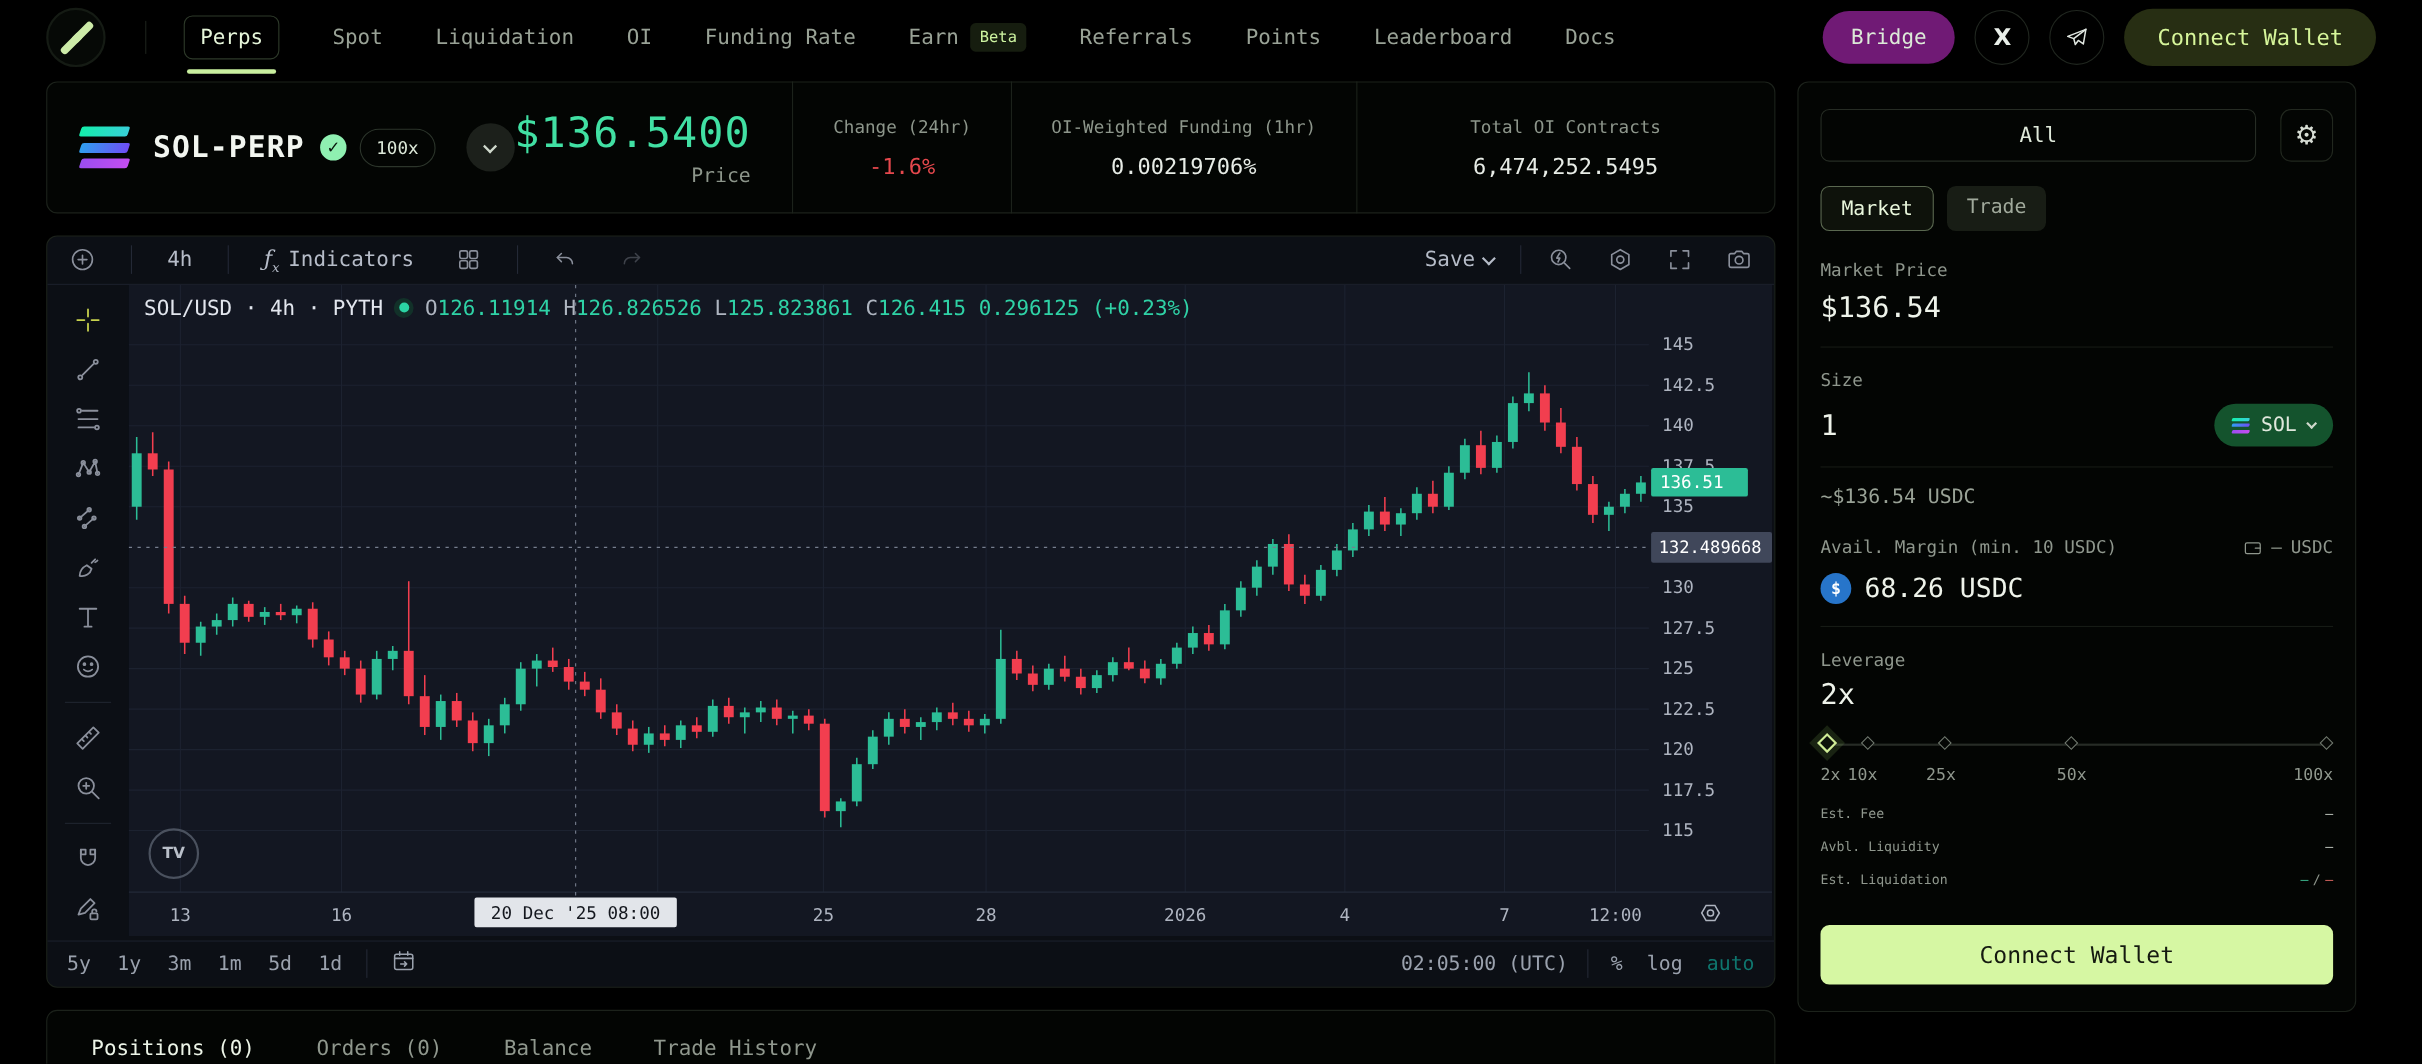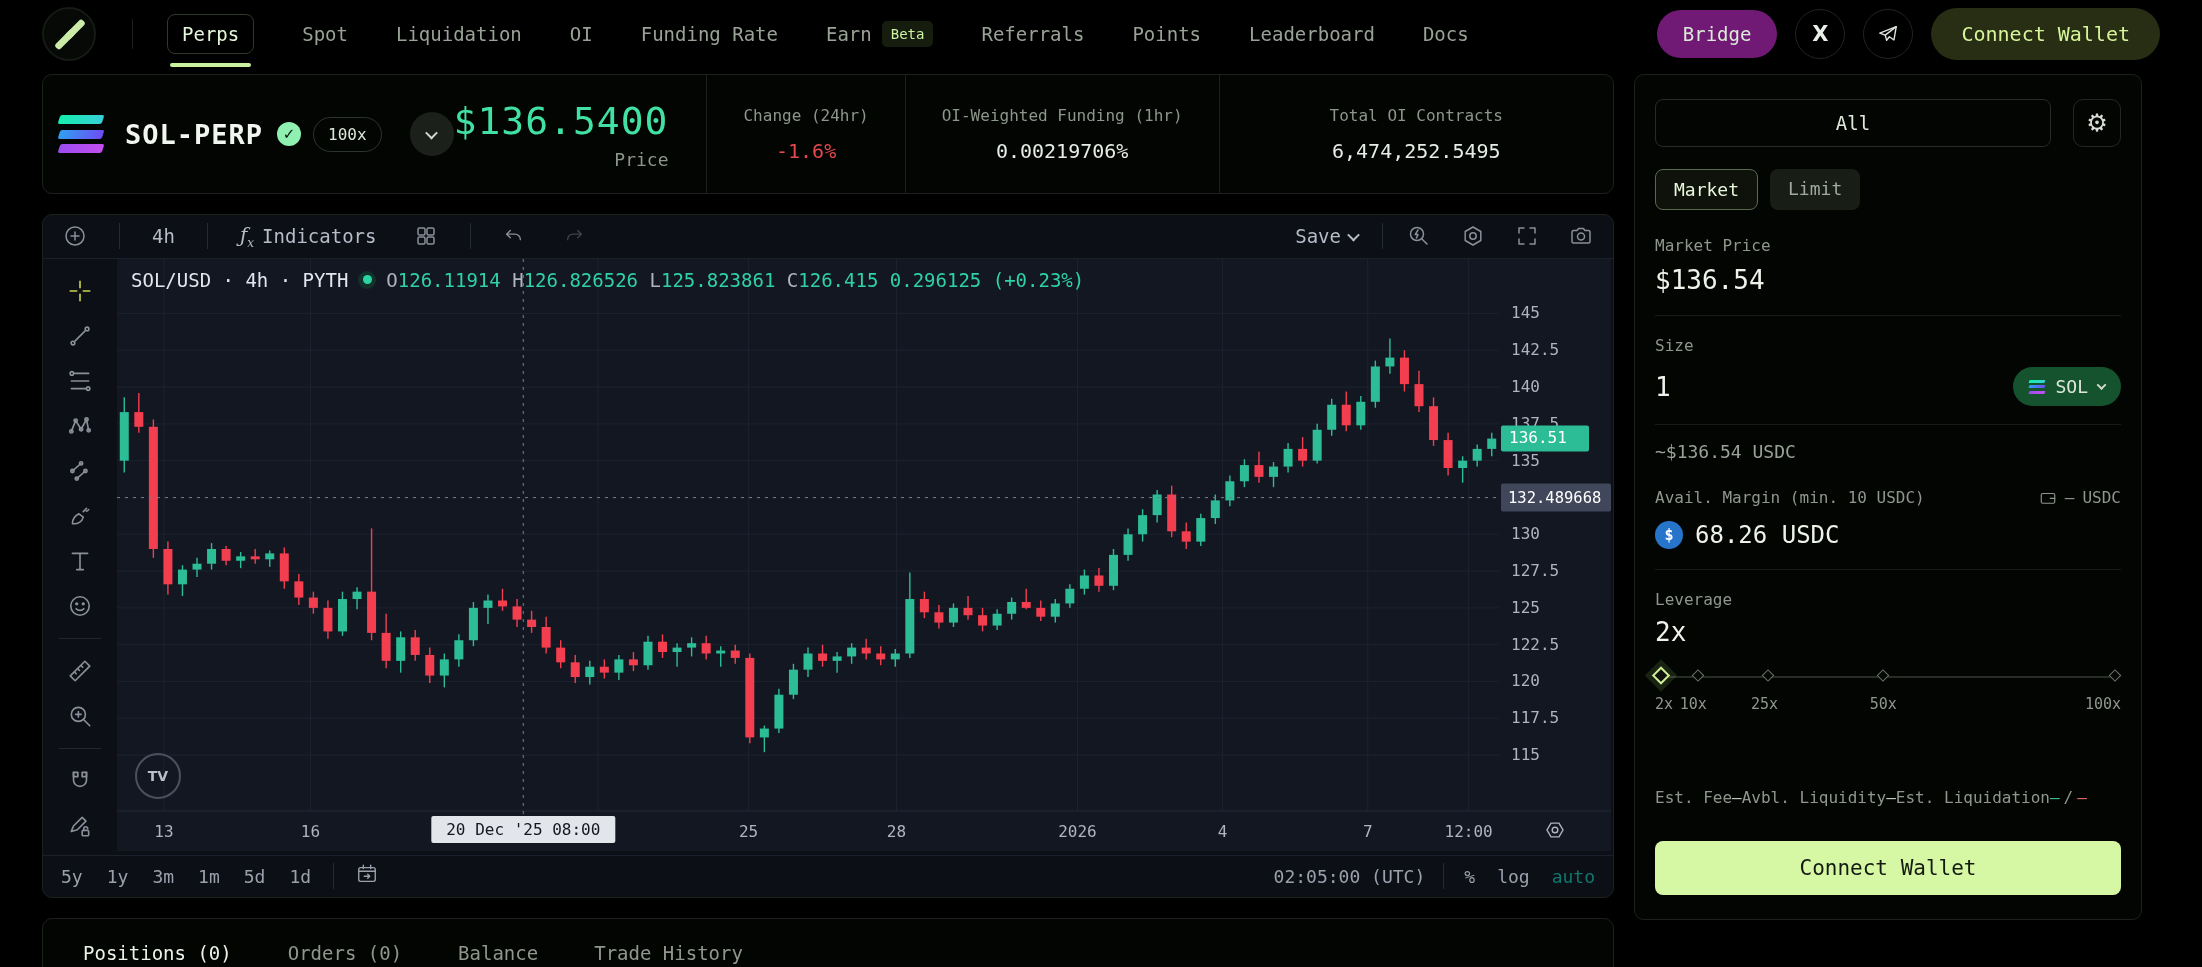--- a/index.html
+++ b/index.html
@@ -26,21 +26,21 @@
     align-items:center; justify-content:center; color:#e8eee8; cursor:pointer;
     font-family:"DejaVu Sans",sans-serif; font-weight:bold; font-size:21px; }
   .connect-top { background:#272e13; color:#d6f59a; padding:14px 30px; border-radius:999px; font-size:20px; cursor:pointer; }
 
   
   .main-row { display:flex; padding:6px 0 0 42px; }
   .left-col { width:1572px; }
   .panel { border:1px solid #1c221b; border-radius:10px; background:#030503; }
 
   
-  .mkt-header { height:120px; display:flex; align-items:center; padding:0 0 0 16px; }
+  .mkt-header { height:120px; display:flex; align-items:center; padding:0 0 0 30px; }
   .sol-logo { width:44px; height:38px; display:flex; flex-direction:column; justify-content:space-between; }
   .sol-bar { height:9px; border-radius:2px; transform:skewX(-18deg); }
   .sol-bar.s1 { background:linear-gradient(90deg,#13efab,#38d0d8); }
   .sol-bar.s2 { background:linear-gradient(90deg,#2f9ff0,#6f4df5); }
   .sol-bar.s3 { background:linear-gradient(90deg,#9a4df0,#c44df0); }
   .mkt-symbol { font-size:27px; font-weight:bold; color:#f2f6f0; letter-spacing:1px; margin-left:22px; }
   .verified { width:24px; height:24px; border-radius:50%; background:#8ff0b1; color:#07130a; font-size:15px;
     display:flex; align-items:center; justify-content:center; margin-left:14px; font-family:"DejaVu Sans",sans-serif; }
   .lev-badge { border:1px solid #2c352b; border-radius:999px; color:#dce8d8; font-size:16px; padding:7px 14px; margin-left:12px; }
   .sym-chevron { width:44px; height:44px; border-radius:50%; background:#1c201b; margin-left:28px; display:flex;
@@ -118,21 +118,21 @@
     align-items:center; justify-content:center; font-size:15px; font-weight:bold; }
   .usdc-val { font-size:24px; color:#eef3ea; }
   .lev-track-wrap { position:relative; height:20px; margin-top:20px; }
   .lev-track { position:absolute; left:6px; right:6px; top:9px; height:2px; background:#272c26; }
   .lev-mark { position:absolute; top:-5px; width:9px; height:9px; border:1.5px solid #6f776d; background:#050705;
     transform:translateX(-50%) rotate(45deg); cursor:pointer; }
   .lev-mark.active { width:13px; height:13px; top:-7px; border:2px solid #cfec96; background:#0d120a;
     box-shadow:0 0 0 5px rgba(160,220,110,.14); }
   .lev-labels { position:relative; height:20px; margin-top:8px; font-size:15px; color:#8f978d; }
   .lev-label { position:absolute; transform:translateX(-50%); cursor:pointer; }
-  .est-rows { margin-top:auto; display:flex; font-size:16px; }
+  .est-rows { margin-top:auto; display:flex; flex-direction:column; gap:16px; font-size:12px; }
   .est-row { display:flex; justify-content:space-between; }
   .est-lbl { color:#8f978d; } .est-val { color:#c6cdc4; }
   .liq-long { color:#3fbf95; } .liq-sep { color:#8f978d; padding:0 4px; } .liq-short { color:#e06a64; }
   .connect-main { margin-top:34px; height:54px; background:#d6f7a3; color:#151a10; border-radius:8px;
     display:flex; align-items:center; justify-content:center; font-size:21px; cursor:pointer; }
 </style>
 </head>
 <body>
 
 <div class="topnav">
@@ -678,21 +678,21 @@
 
 <div class="panel order-panel">
   <div class="op-row1">
     <div class="all-select">All</div>
     <div class="gear-btn">
           <span>⚙</span>
         </div>
   </div>
   <div class="seg-row">
     <div class="seg active">Market</div>
-    <div class="seg idle">Limit</div>
+    <div class="seg idle">Trade</div>
   </div>
   <div class="op-label" style="margin-top:26px">Market Price</div>
   <div class="op-big" style="margin-top:10px">$136.54</div>
   <div class="op-div"></div>
   <div class="op-label">Size</div>
   <div class="size-row">
     <div class="op-big">1</div>
     <div class="asset-pill">
       <span class="sol-mini">
             <div class="sol-bar s1"></div>

